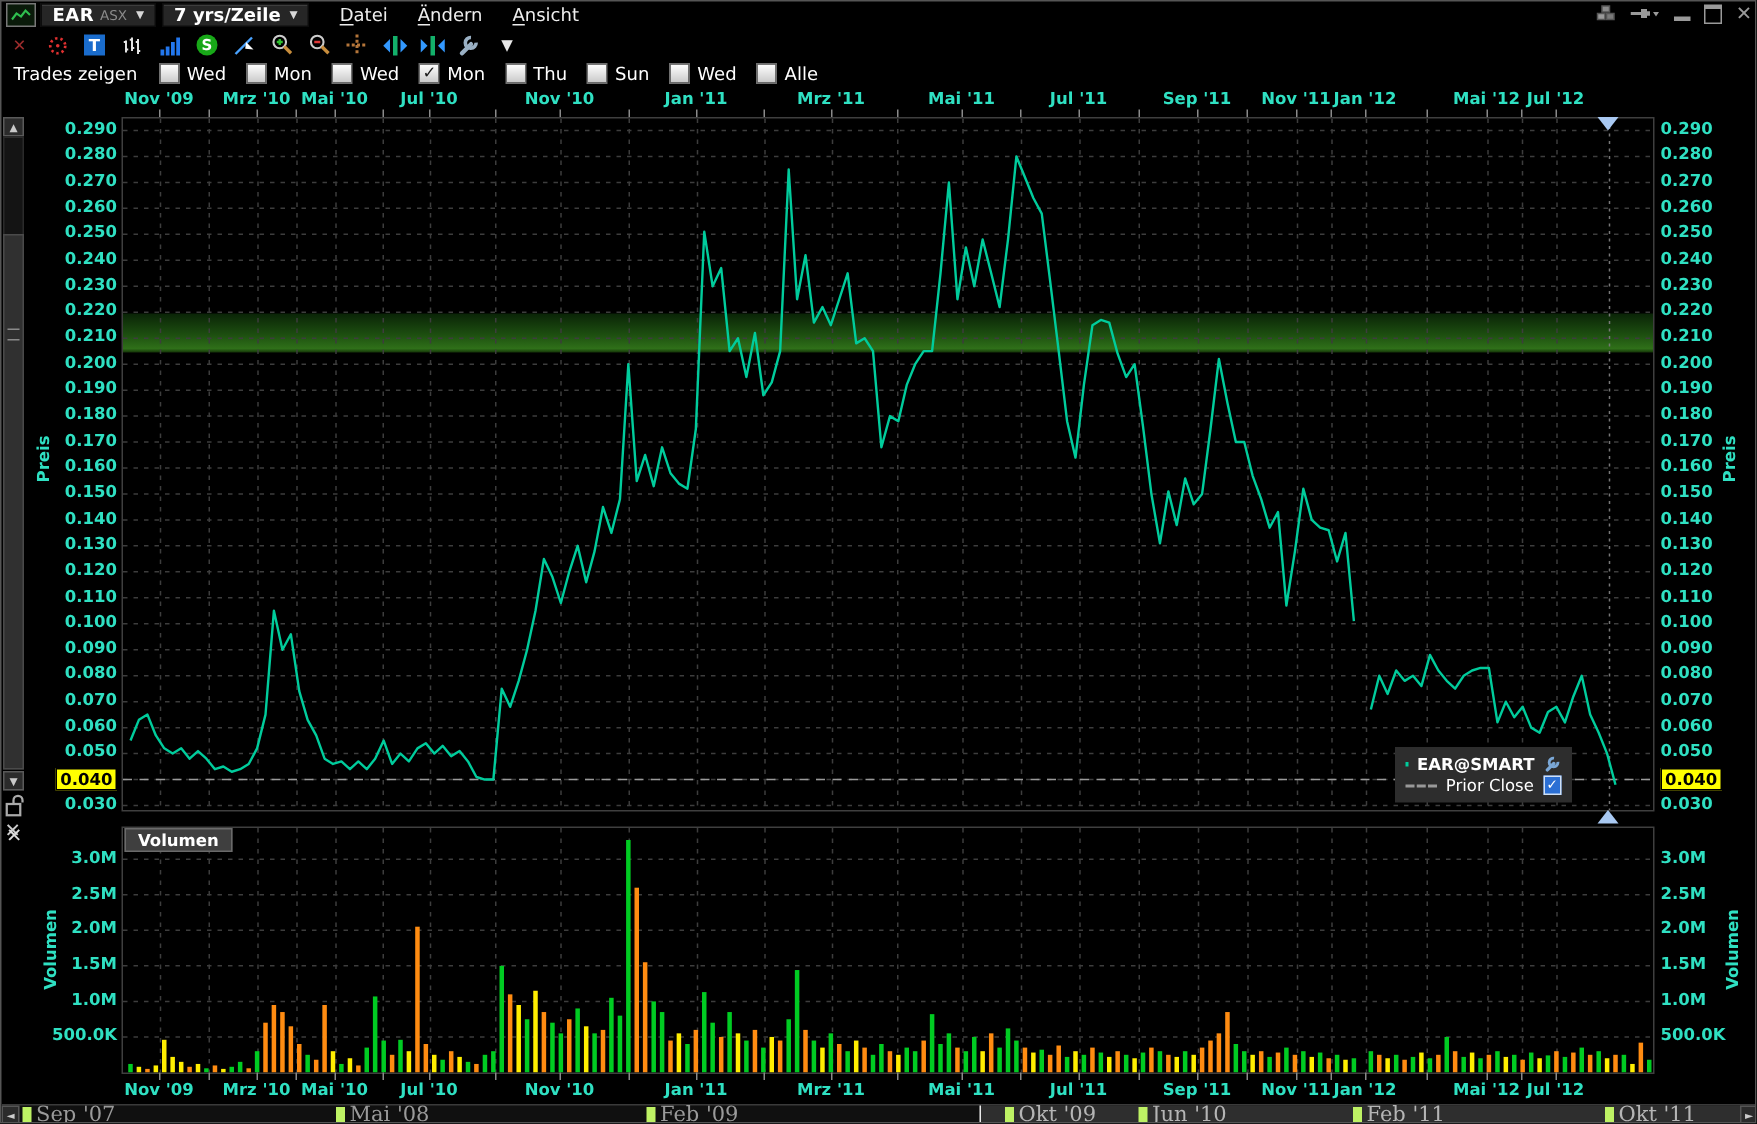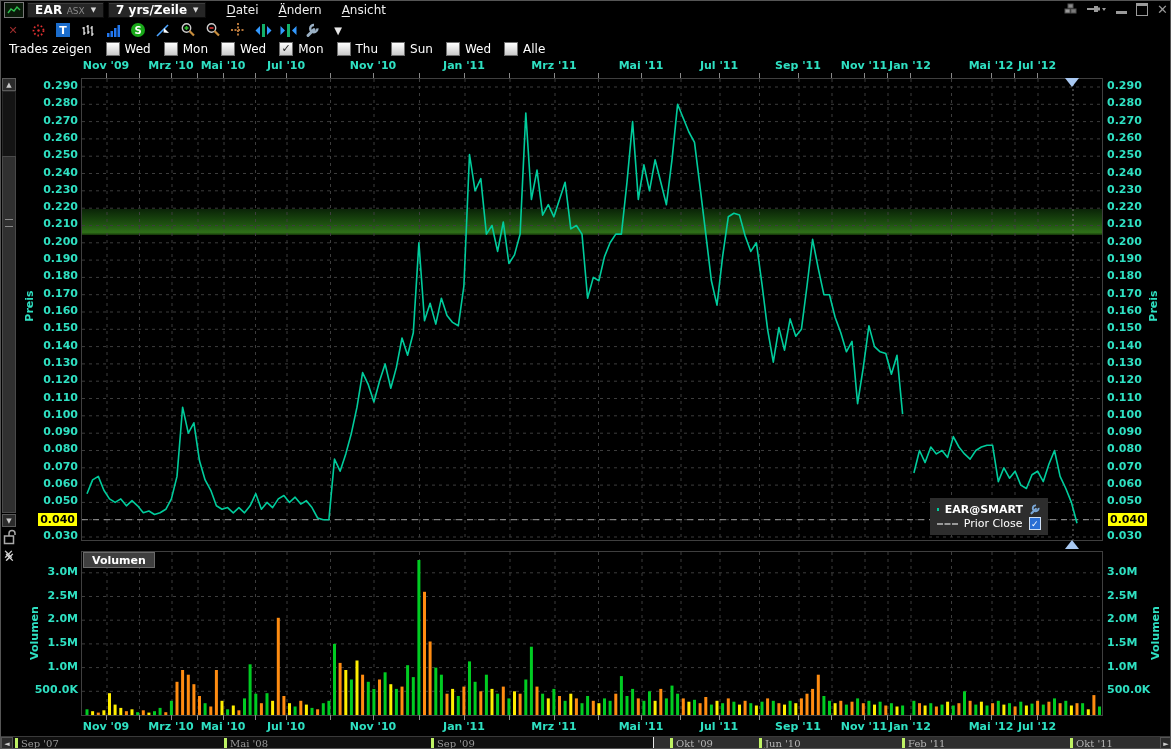--- a/index.html
+++ b/index.html
@@ -56,21 +56,21 @@
   
   #vol-tab{left:82px;top:551px;background:#3f3f3f;border:1px solid #6a6a6a;color:#fff;font-size:11px;font-weight:bold;padding:0 8px;height:14px;display:flex;align-items:center;}
   #vol-close{left:3px;top:549px;color:#ddd;font-size:13px;font-weight:bold;}
   
   .tri{width:0;height:0;position:absolute;}
   #tri-top{left:1064px;top:77px;border-left:7px solid transparent;border-right:7px solid transparent;border-top:9px solid #a9c9f2;}
   #tri-bot{left:1064px;top:539px;border-left:7px solid transparent;border-right:7px solid transparent;border-bottom:9px solid #a9c9f2;}
   
   #hscroll{left:0;top:735px;width:1171px;height:14px;background:#101010;border-top:1px solid #3a3a3a;box-sizing:border-box;}
   #hthumb{position:absolute;left:632px;top:0;width:526px;height:13px;background:#2e2e2e;border-left:1px solid #e8e8e8;border-right:1px solid #555;box-sizing:border-box;}
-  .hs-lab{position:absolute;top:1px;color:#9a9a9a;font-size:10px;font-family:"DejaVu Serif",serif;white-space:nowrap;border-left:3px solid #bef264;padding-left:3px;line-height:11px;}
+  .hs-lab{position:absolute;top:1px;color:#9a9a9a;font-size:14px;font-family:"DejaVu Serif",serif;white-space:nowrap;border-left:6px solid #bef264;padding-left:3px;line-height:11px;}
   .hs-btn{position:absolute;top:0;width:12px;height:13px;background:#2b2b2b;border:1px solid #555;color:#ccc;font-size:7px;display:flex;align-items:center;justify-content:center;box-sizing:border-box;}
 </style>
 </head>
 <body>
 
 <div id="screen">
 
   <div id="titlebar" class="abs">
     <span id="app-icon">
       <svg width="14" height="10" viewBox="0 0 14 10">
@@ -750,16 +750,16 @@
     <div id="hthumb" style="left: 652px; width: 526px;">
         <div class="hs-lab" style="left: 16px; color: rgb(181, 181, 181);">Okt '09</div>
         <div class="hs-lab" style="left: 105px; color: rgb(181, 181, 181);">Jun '10</div>
         <div class="hs-lab" style="left: 248px; color: rgb(181, 181, 181);">Feb '11</div>
         <div class="hs-lab" style="left: 416px; color: rgb(181, 181, 181);">Okt '11</div>
         <div class="hs-lab" style="left: 516px; color: rgb(181, 181, 181);">Jun '12</div>
       </div>
     <div class="hs-btn" style="right:0;">►</div>
   <div class="hs-lab" style="left: 14px;">Sep '07</div>
       <div class="hs-lab" style="left: 223px;">Mai '08</div>
-      <div class="hs-lab" style="left: 430px;">Sep '09</div>
+      <div class="hs-lab" style="left: 430px;">Feb '09</div>
     </div>
 
 </div>
 
 </body></html>

